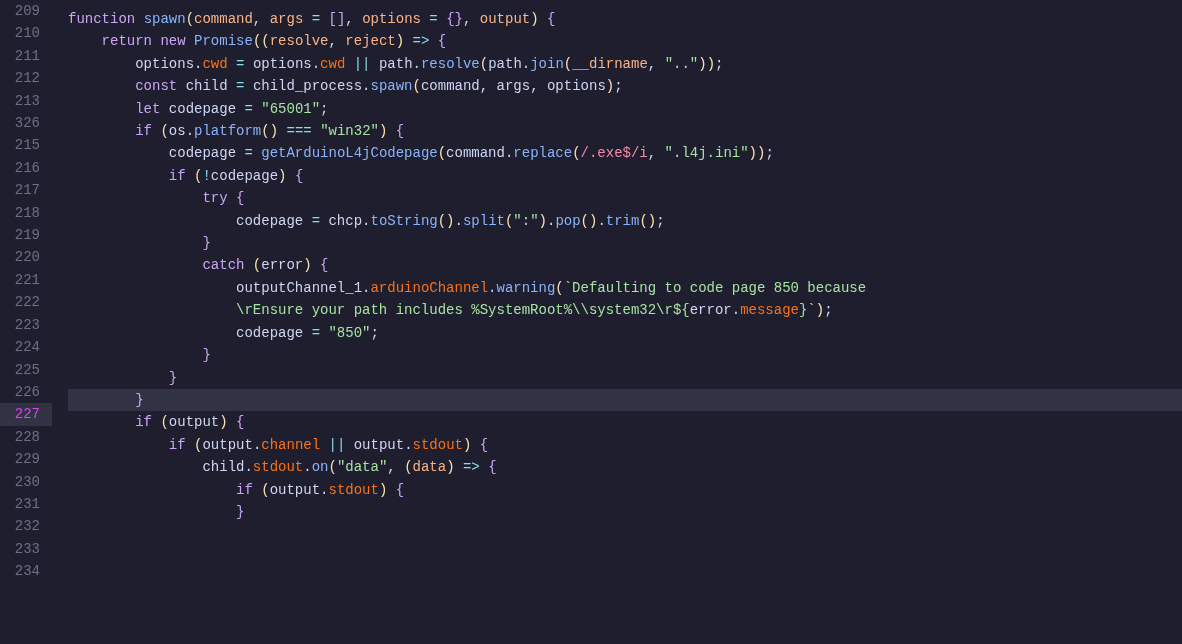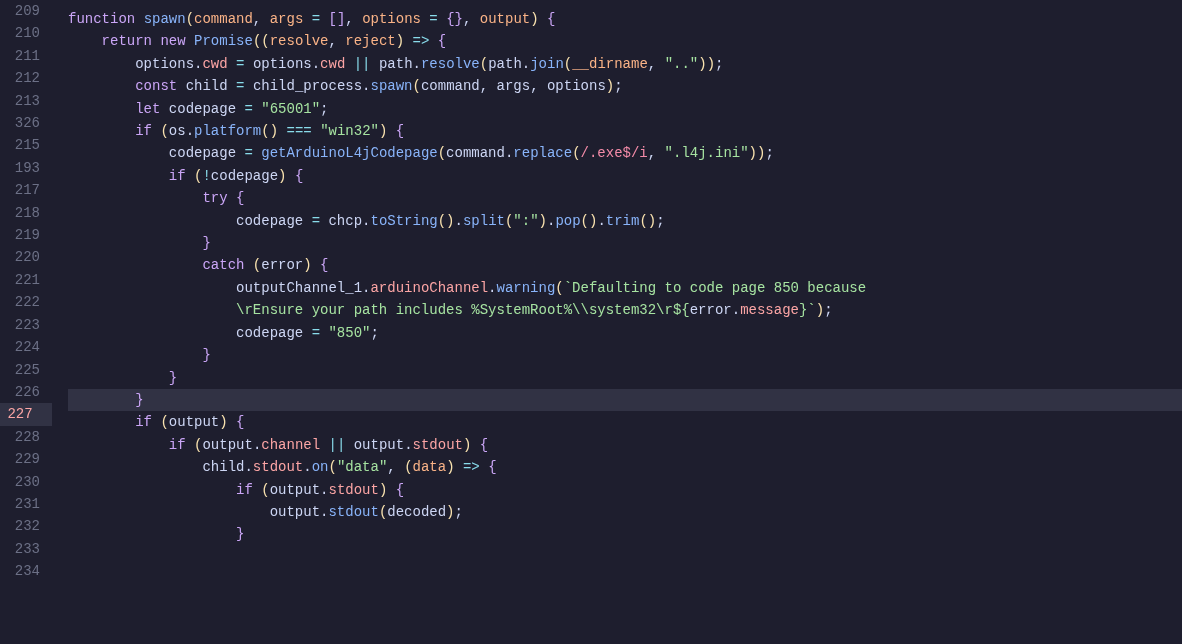--- a/index.html
+++ b/index.html
@@ -40,23 +40,22 @@
 
     .line-number {
       padding: 0 12px 0 0;
       min-height: 22.4px;
       line-height: 22.4px;
       font-size: 14px;
       color: #6c7086;
     }
 
     .line-number.active {
-      color: #fca5a5;
+      color: #d946ef;
       background-color: #313244;
-      text-align: center;
     }
 
     .code-content {
       flex: 1;
       overflow: hidden;
       padding-left: 16px;
       margin-top: 8px;
     }
 
     .code-line {
@@ -71,40 +70,40 @@
     }
 
     
     .kw { color: #cba6f7; } 
     .fn { color: #89b4fa; } 
     .str { color: #a6e3a1; } 
     .op { color: #89dceb; } 
     .var { color: #cdd6f4; } 
     .paren { color: #f9e2af; } 
     .bracket { color: #cba6f7; } 
-    .prop { color: #fca5a5; }
+    .prop { color: #f97316; }
     .param { color: #fab387; } 
     .arrow { color: #89dceb; }
     .regex { color: #f38ba8; }
     .tmpl { color: #a6e3a1; }
     .white { color: #cdd6f4; }
   </style>
 </head>
 <body>
 
 <div class="code-editor">
   <div class="line-numbers">
     <div class="line-number">209</div>
     <div class="line-number">210</div>
     <div class="line-number">211</div>
     <div class="line-number">212</div>
     <div class="line-number">213</div>
     <div class="line-number">326</div>
     <div class="line-number">215</div>
-    <div class="line-number">193</div>
+    <div class="line-number">216</div>
     <div class="line-number">217</div>
     <div class="line-number">218</div>
     <div class="line-number">219</div>
     <div class="line-number">220</div>
     <div class="line-number">221</div>
     <div class="line-number">222</div>
     <div class="line-number">223</div>
     <div class="line-number">224</div>
     <div class="line-number">225</div>
     <div class="line-number">226</div>
@@ -159,18 +158,17 @@
 
     <div class="code-line">        <span class="kw">if</span> <span class="paren">(</span><span class="var">output</span><span class="paren">)</span> <span class="bracket">{</span></div>
 
     <div class="code-line">            <span class="kw">if</span> <span class="paren">(</span><span class="var">output</span><span class="white">.</span><span class="prop">channel</span> <span class="op">||</span> <span class="var">output</span><span class="white">.</span><span class="prop">stdout</span><span class="paren">)</span> <span class="bracket">{</span></div>
 
     <div class="code-line">                <span class="var">child</span><span class="white">.</span><span class="prop">stdout</span><span class="white">.</span><span class="fn">on</span><span class="paren">(</span><span class="str">"data"</span><span class="white">, </span><span class="paren">(</span><span class="param">data</span><span class="paren">)</span> <span class="arrow">=&gt;</span> <span class="bracket">{</span></div>
 
 
     <div class="code-line">                    <span class="kw">if</span> <span class="paren">(</span><span class="var">output</span><span class="white">.</span><span class="prop">stdout</span><span class="paren">)</span> <span class="bracket">{</span></div>
 
-    <div class="code-line">                        <span class="var">output</span><span class="white">.</span><span class="fn">stdout</span><span class="paren">(</span><span class="var">decoded</span><span class="paren">)</span><span class="white">;</span></div>
 
     <div class="code-line">                    <span class="bracket">}</span></div>
 
   </div>
 </div>
 
 </body></html>

